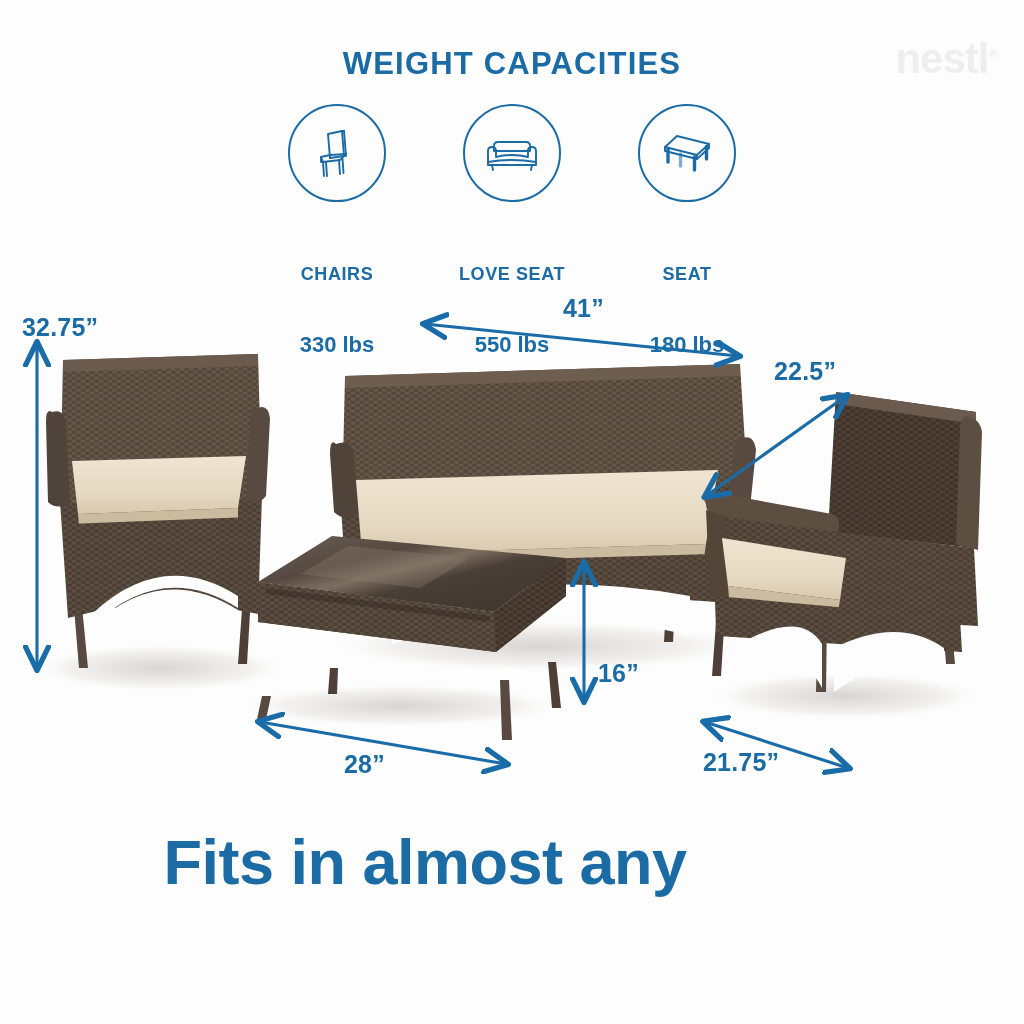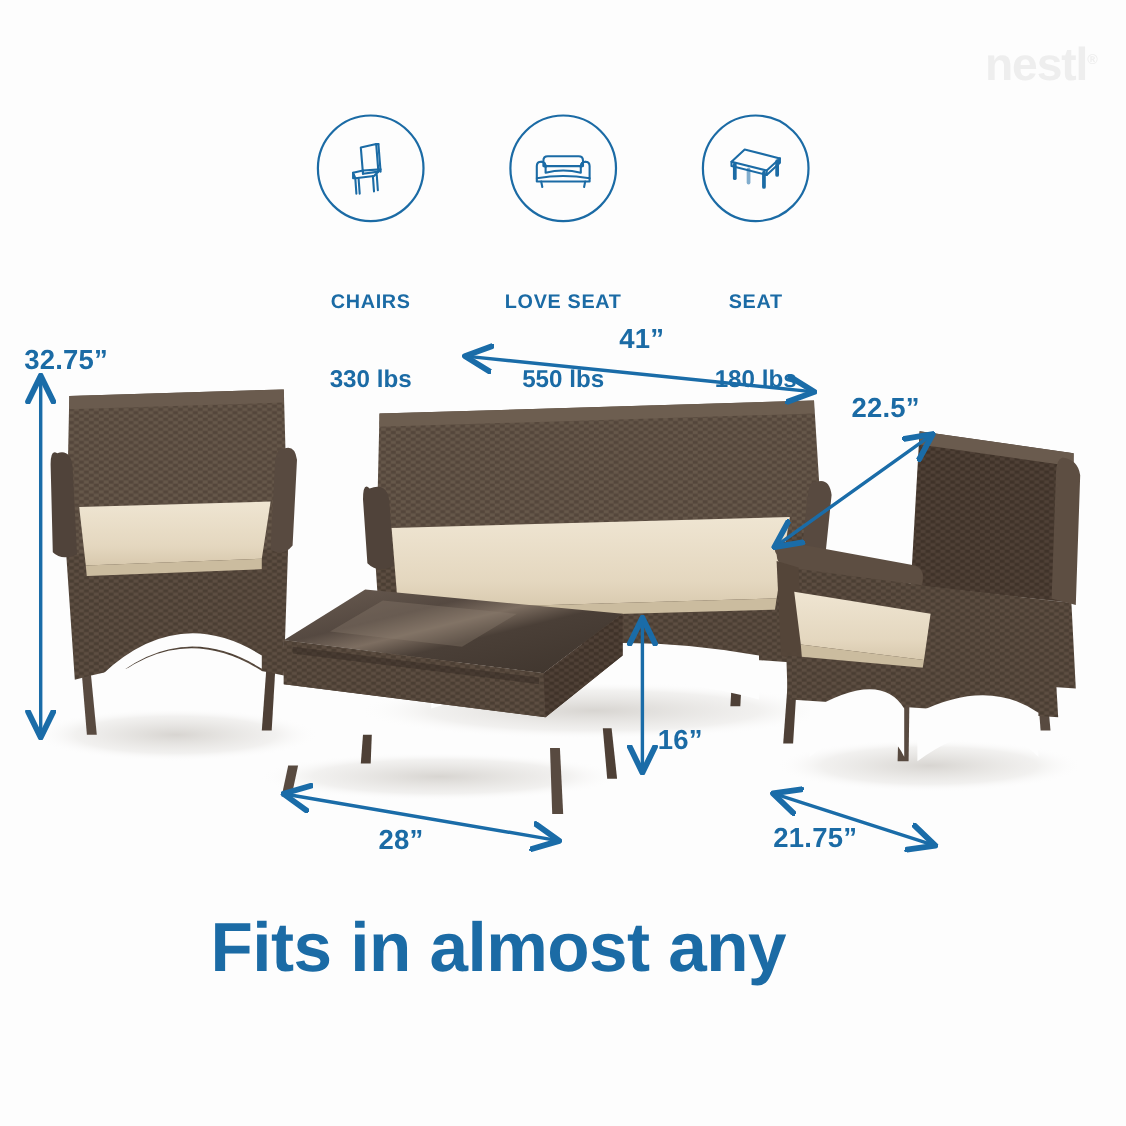--- a/index.html
+++ b/index.html
@@ -123,32 +123,32 @@
     position: absolute;
     top: 824px;
     left: 0;
     width: 850px;
     text-align: center;
     font-size: 63px;
     font-weight: bold;
     line-height: 1.22;
     color: #1b6ba5;
     letter-spacing: -.5px;
-    padding-left: 28px;
   }
 </style>
 </head>
 <body>
 
 <div id="page">
 
   <div id="brand-logo">
     <span>nestl</span><span class="tm">®</span>
   </div>
 
+  <div id="capacity-title">WEIGHT CAPACITIES</div>
 
   <div id="capacity-row">
 
     <div class="capacity-item">
       <div class="capacity-circle">
         <svg width="58" height="58" viewBox="0 0 58 58" fill="none" stroke="#1b6ba5" stroke-width="1.9" stroke-linejoin="round" stroke-linecap="round">
 
           <path d="M20 10 L34 7 L36 32 L22 34 Z"></path>
           <path d="M36 7 L38 32"></path>
           <path d="M34 7 L36 7"></path>

